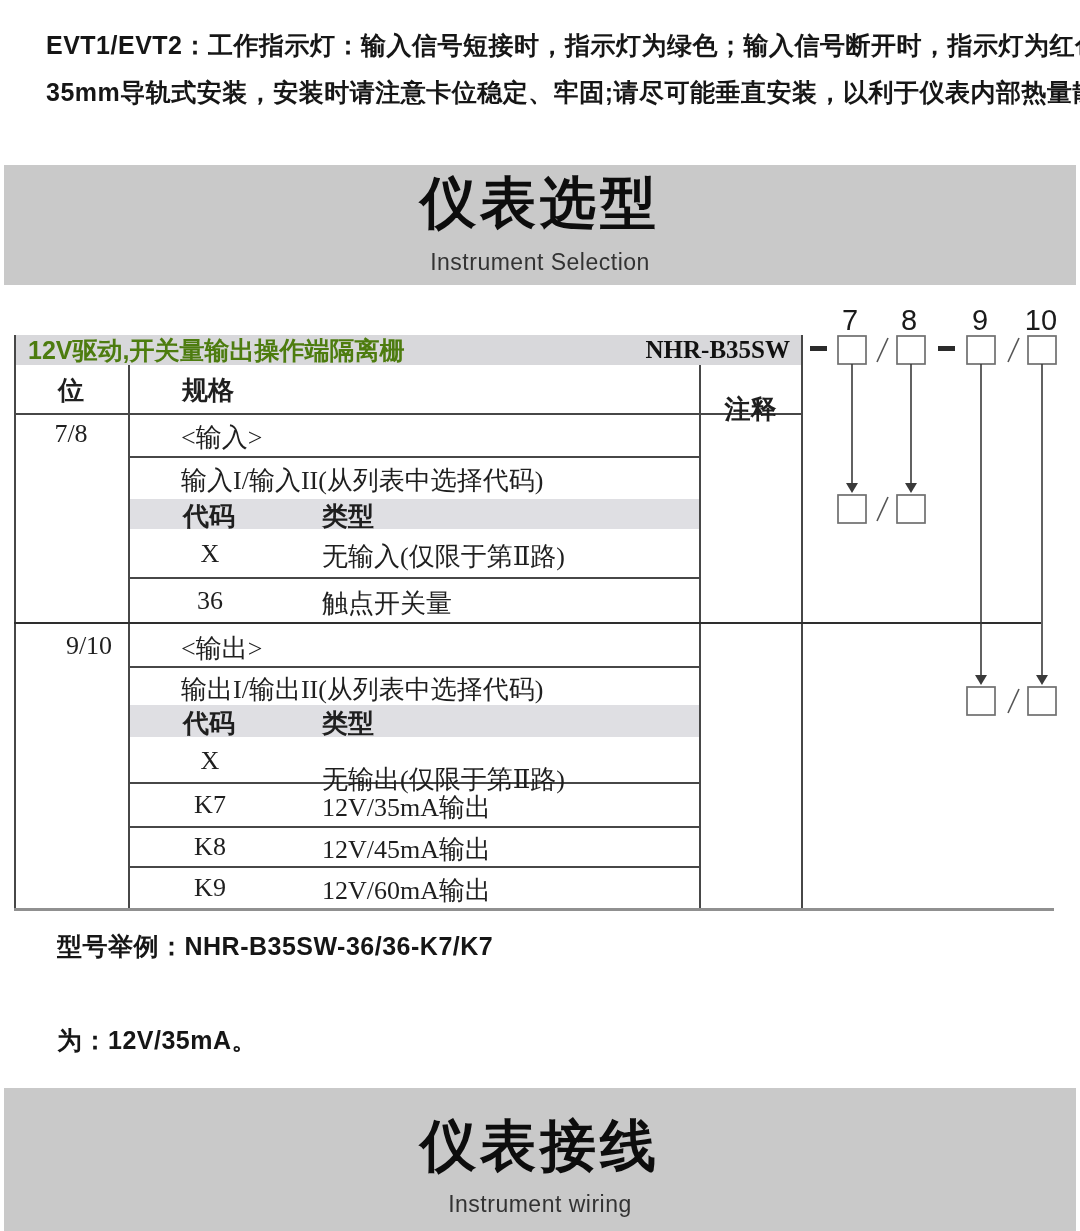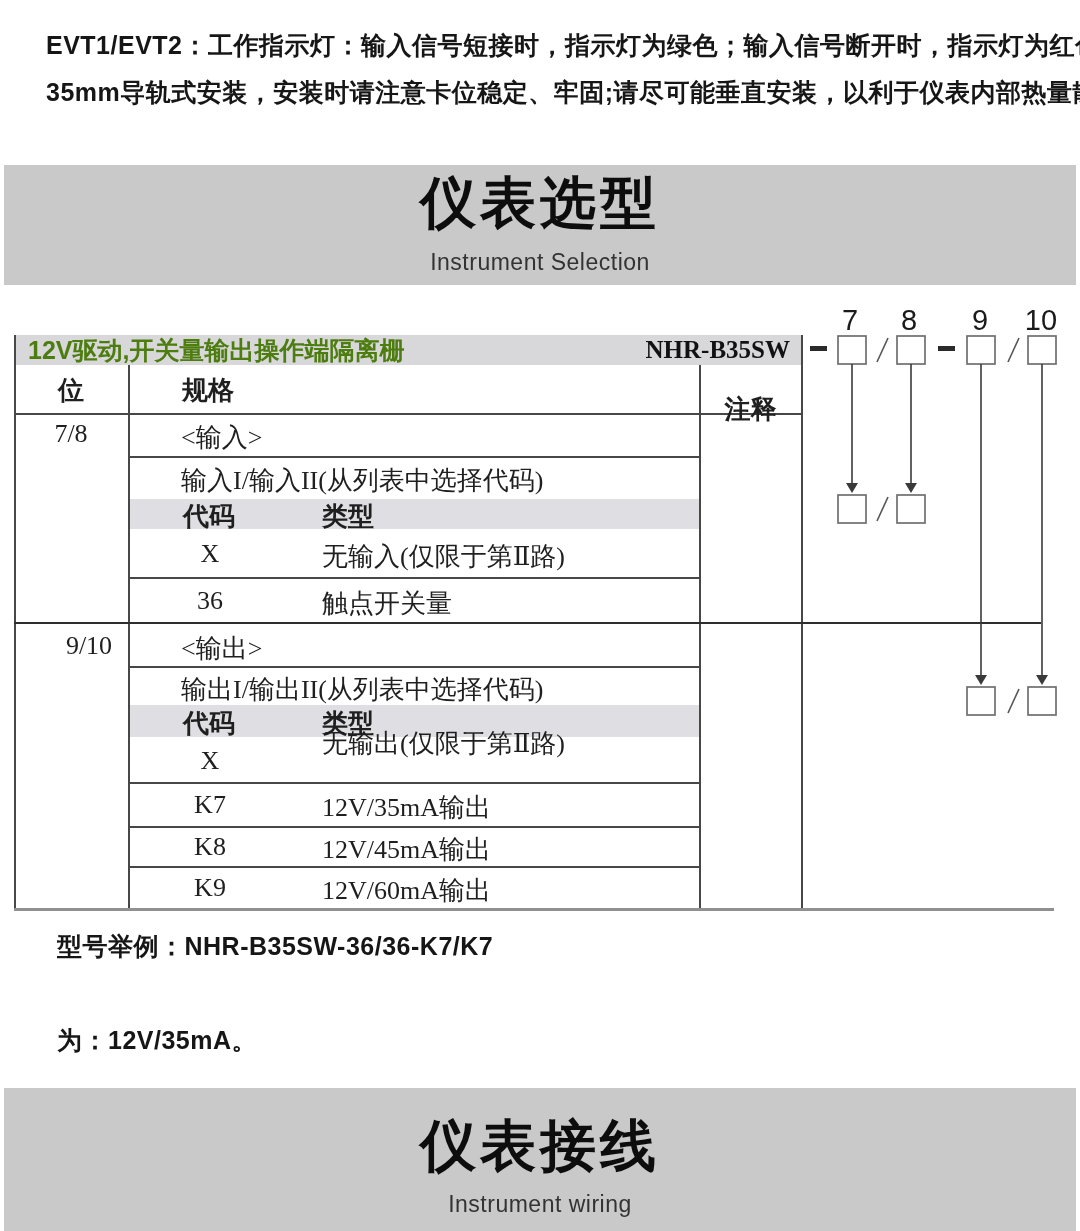--- a/index.html
+++ b/index.html
@@ -81,21 +81,21 @@
   <div class="cellt" style="left:322px;top:539px;">无输入(仅限于第Ⅱ路)</div>
   <div class="cellt codebox" style="top:586px;">36</div>
   <div class="cellt" style="left:322px;top:586px;">触点开关量</div>
 
   <div class="cellt postext" style="top:631px;padding-left:18px;">9/10</div>
   <div class="cellt" style="left:181px;top:631px;">&lt;输出&gt;</div>
   <div class="cellt" style="left:181px;top:672px;">输出I/输出II(从列表中选择代码)</div>
   <div class="cellt bold" style="left:183px;top:706px;">代码</div>
   <div class="cellt bold" style="left:322px;top:706px;">类型</div>
   <div class="cellt codebox" style="top:746px;">X</div>
-  <div class="cellt" style="left:322px;top:726px;">无输出(仅限于第Ⅱ路)</div>
+  <div class="cellt" style="left:322px;top:762px;">无输出(仅限于第Ⅱ路)</div>
   <div class="cellt codebox" style="top:790px;">K7</div>
   <div class="cellt" style="left:322px;top:790px;">12V/35mA输出</div>
   <div class="cellt codebox" style="top:832px;">K8</div>
   <div class="cellt" style="left:322px;top:832px;">12V/45mA输出</div>
   <div class="cellt codebox" style="top:873px;">K9</div>
   <div class="cellt" style="left:322px;top:873px;">12V/60mA输出</div>
 
   <svg class="abs" style="left:800px;top:295px;" width="280" height="430" viewBox="800 295 280 430">
 
     <text x="850" y="330" font-size="29" text-anchor="middle" fill="#1a1a1a">7</text>

